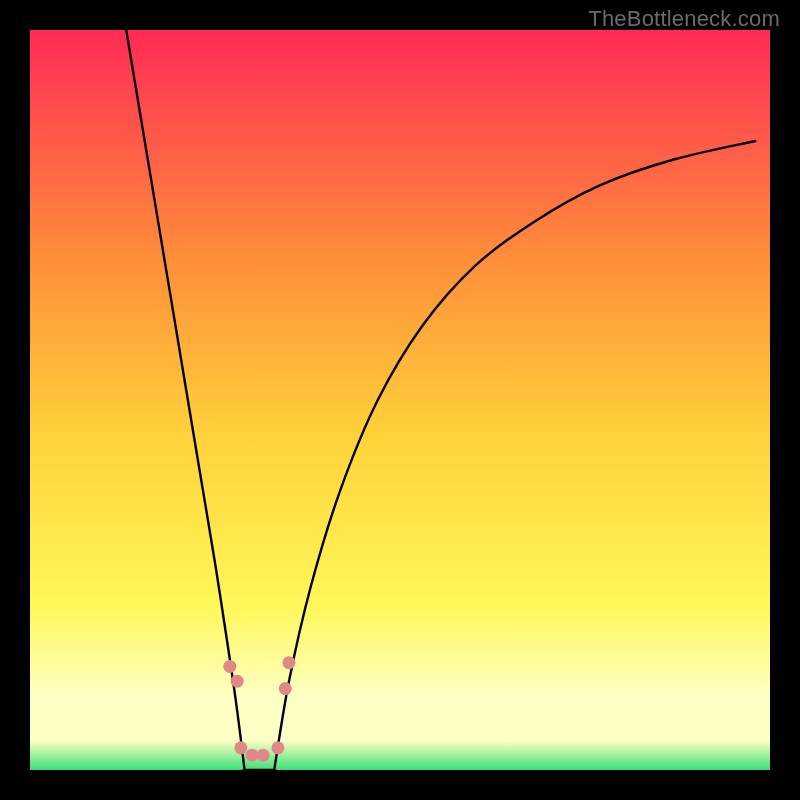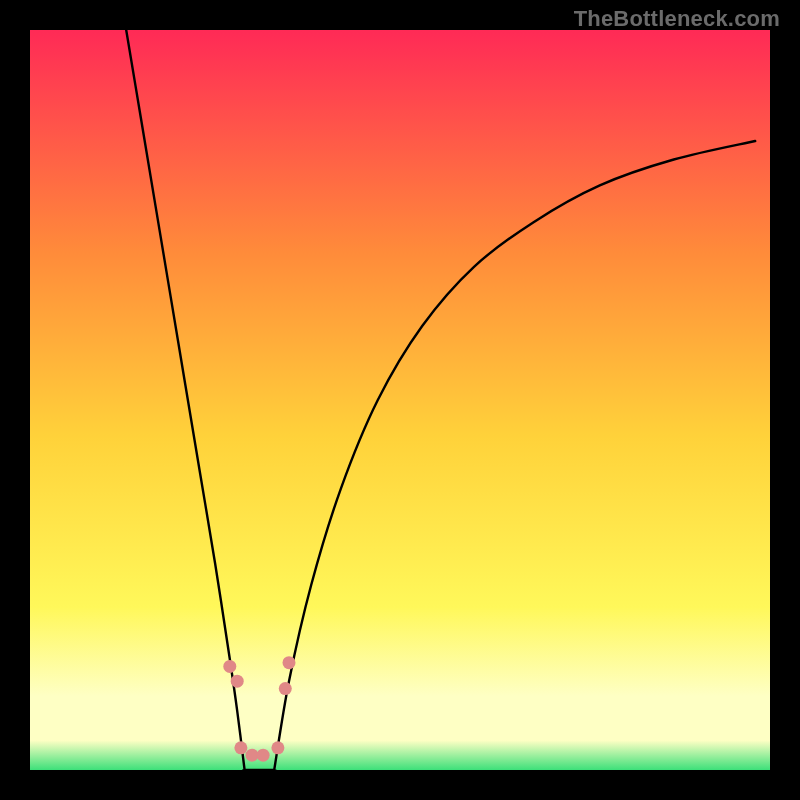--- a/index.html
+++ b/index.html
@@ -16,21 +16,21 @@
     width: 800px;
     height: 800px;
     background: #000;
   }
   .watermark {
     position: absolute;
     top: 6px;
     right: 20px;
     color: #6b6b6b;
     font-size: 22px;
-    font-weight: 700;
+    font-weight: 400;
     letter-spacing: 0.2px;
     z-index: 10;
   }
   svg {
     position: absolute;
     top: 0;
     left: 0;
   }
 </style>
 </head>

